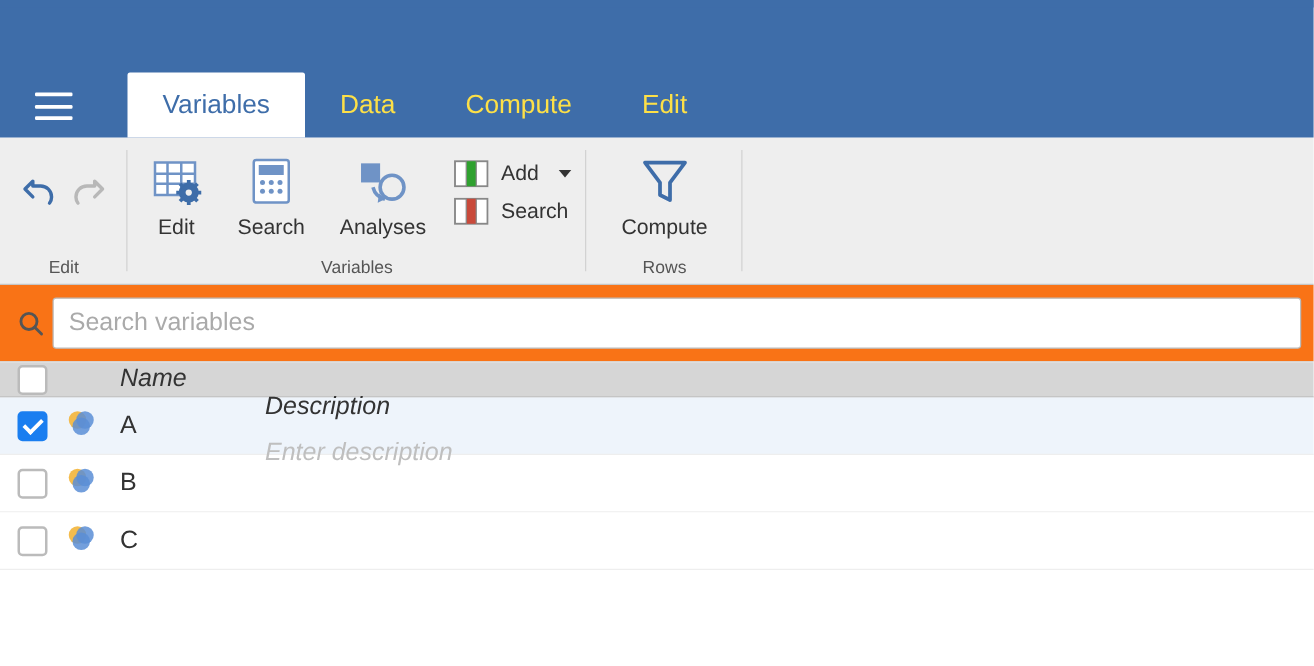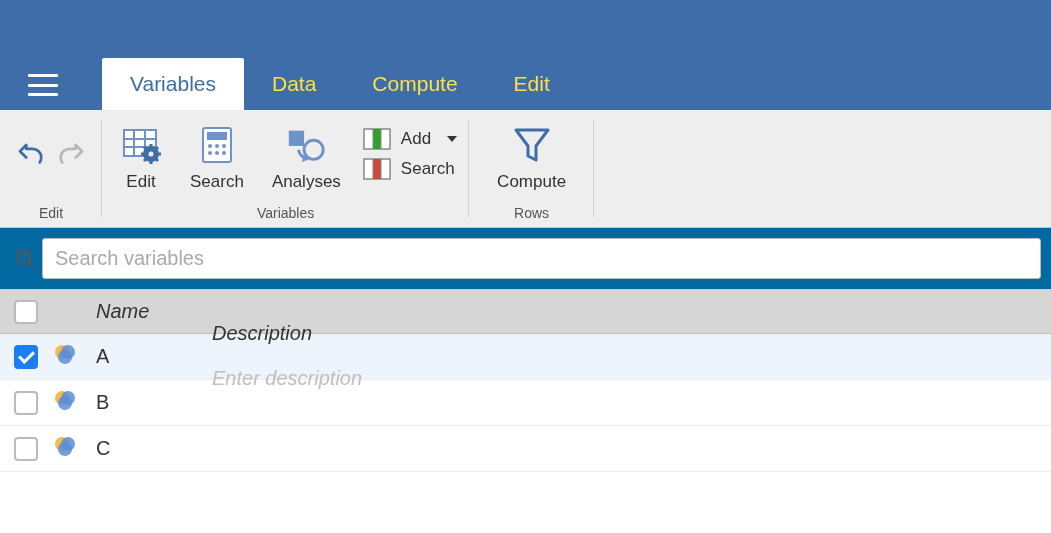--- a/index.html
+++ b/index.html
@@ -131,21 +131,21 @@
   .small-btn .mini-icon {
     width: 28px;
     height: 22px;
   }
 
   
   .search-row {
     display: flex;
     align-items: center;
     padding: 10px 10px 10px 8px;
-    background: #0369a1;
+    background: #f97316;
   }
   .search-icon-wrap {
     width: 34px;
     display: flex;
     justify-content: center;
     color: #555;
   }
   .search-input {
     flex: 1;
     font-size: 20px;
@@ -158,21 +158,21 @@
   .search-input::placeholder { color: #aaa; font-style: normal; }
 
   
   .table-area {
     border-top: 1px solid #d0d0d0;
   }
   .thead {
     display: flex;
     align-items: center;
     background: #d6d6d6;
-    height: 44px;
+    height: 28px;
     font-style: italic;
     font-size: 20px;
     color: #333;
     border-bottom: 1px solid #c0c0c0;
   }
   .col-check { width: 52px; display:flex; justify-content:center; }
   .col-icon  { width: 40px; }
   .col-name  { width: 120px; padding-left: 4px; }
   .col-desc  { flex: 1; padding-left: 0; margin-top: 44px; }
 

